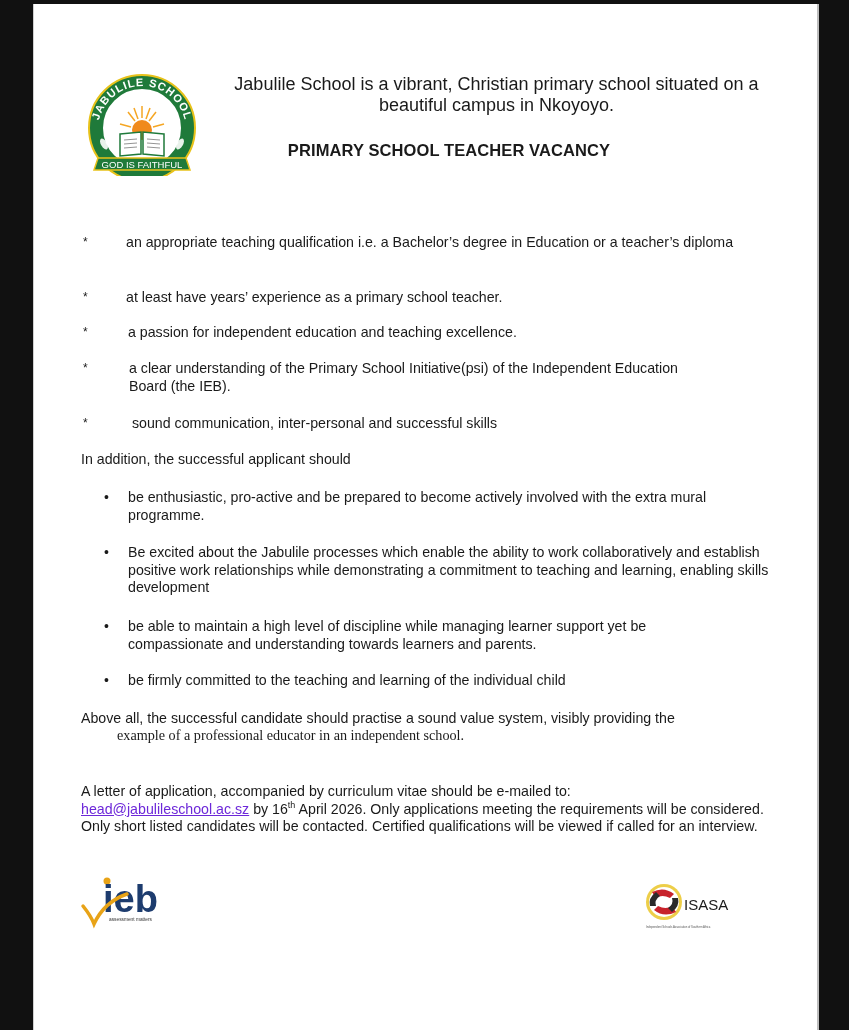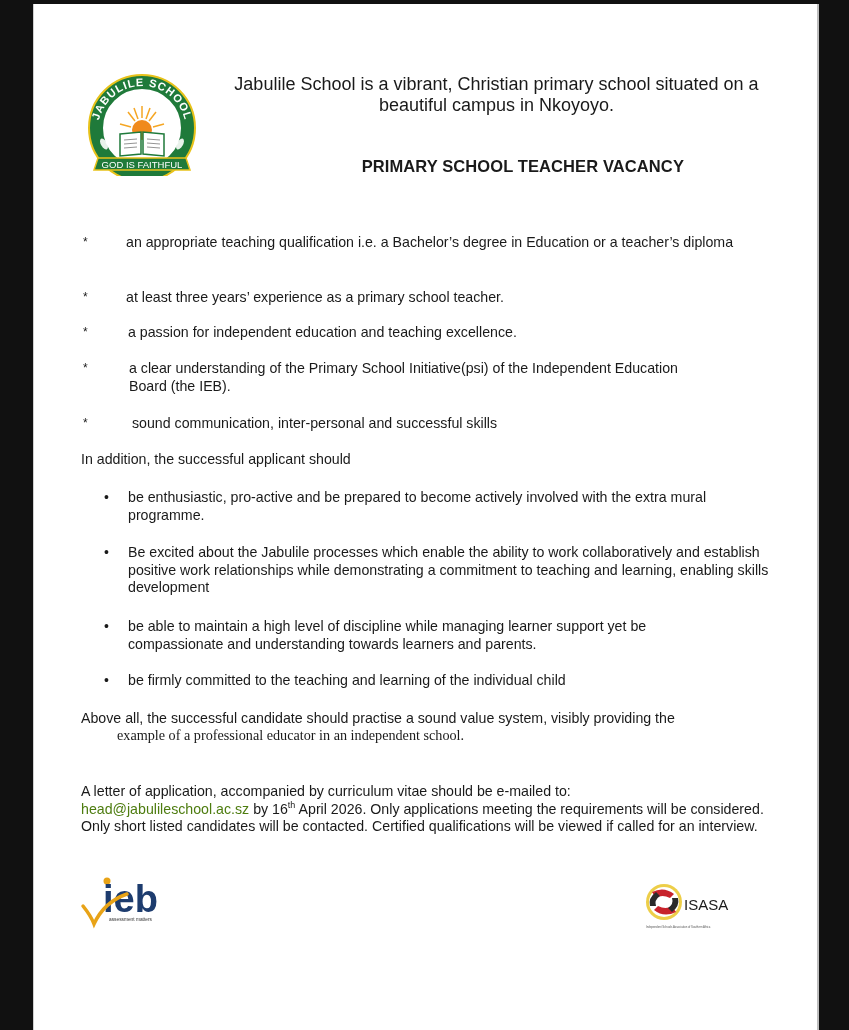--- a/index.html
+++ b/index.html
@@ -10,31 +10,31 @@
   .page {
     position: absolute; left: 33px; top: 4px; width: 783px; height: 1026px;
     background: #ffffff; border-right: 2px solid #bdbdbd; border-left: 1px solid #cfcfcf;
   }
   .logo-school { position: absolute; left: 46px; top: 62px; width: 124px; height: 110px; }
   .intro {
     position: absolute; left: 180px; top: 70px; width: 565px; text-align: center;
     font-size: 18px; line-height: 21px;
   }
   .title {
-    position: absolute; left: 180px; top: 137px; width: 470px; text-align: right;
-    font-size: 16.5px; font-weight: bold; letter-spacing: 0.1px; margin-top: 16px;
+    position: absolute; left: 180px; top: 137px; width: 470px; text-align: center;
+    font-size: 16.5px; font-weight: bold; letter-spacing: 0.1px;
   }
   .p { position: absolute; left: 47px; font-size: 14.2px; line-height: 17.5px; }
   .star-item { position: absolute; left: 47px; font-size: 14.2px; line-height: 17.5px; width: 700px; }
   .star-item .star { position: absolute; left: 2px; top: 0; font-size: 12px; }
   .star-item .txt { position: absolute; top: 0; width: 640px; }
   .dot-item { position: absolute; left: 70px; font-size: 14.2px; line-height: 17.5px; width: 680px; }
   .dot-item .dot { position: absolute; left: 0; top: 0; font-size: 14px; }
   .dot-item .txt { position: absolute; left: 24px; top: 0; width: 650px; }
-  .email { color: #4d7c0f; cursor: pointer; }
+  .email { color: #6d28d9; text-decoration: underline; cursor: pointer; }
   .sup { font-size: 9px; vertical-align: super; line-height: 0; }
   .ieb { position: absolute; left: 45px; top: 868px; width: 90px; height: 60px; }
   .isasa { position: absolute; left: 610px; top: 878px; width: 95px; height: 52px; }
 </style>
 </head>
 <body>
 
 <div class="page">
 
   <svg class="logo-school" viewBox="0 0 124 110">
@@ -81,21 +81,21 @@
   <div class="intro">Jabulile School is a vibrant, Christian primary school situated on a beautiful campus in Nkoyoyo.</div>
   <div class="title">PRIMARY SCHOOL TEACHER VACANCY</div>
 
 
   <div class="star-item" style="top:230px;">
     <span class="star">*</span>
     <span class="txt" style="left:45px; width:640px;">an appropriate teaching qualification i.e. a Bachelor’s degree in Education or a teacher’s diploma</span>
   </div>
   <div class="star-item" style="top:285px;">
     <span class="star">*</span>
-    <span class="txt" style="left:45px;">at least three years’ experience as a primary school teacher.</span>
+    <span class="txt" style="left:45px;">at least have years’ experience as a primary school teacher.</span>
   </div>
   <div class="star-item" style="top:320px;">
     <span class="star">*</span>
     <span class="txt" style="left:47px;">a passion for independent education and teaching excellence.</span>
   </div>
   <div class="star-item" style="top:356px;">
     <span class="star">*</span>
     <span class="txt" style="left:48px; width:560px;">a clear understanding of the Primary School Initiative(psi) of the Independent Education Board (the IEB).</span>
   </div>
   <div class="star-item" style="top:411px;">

